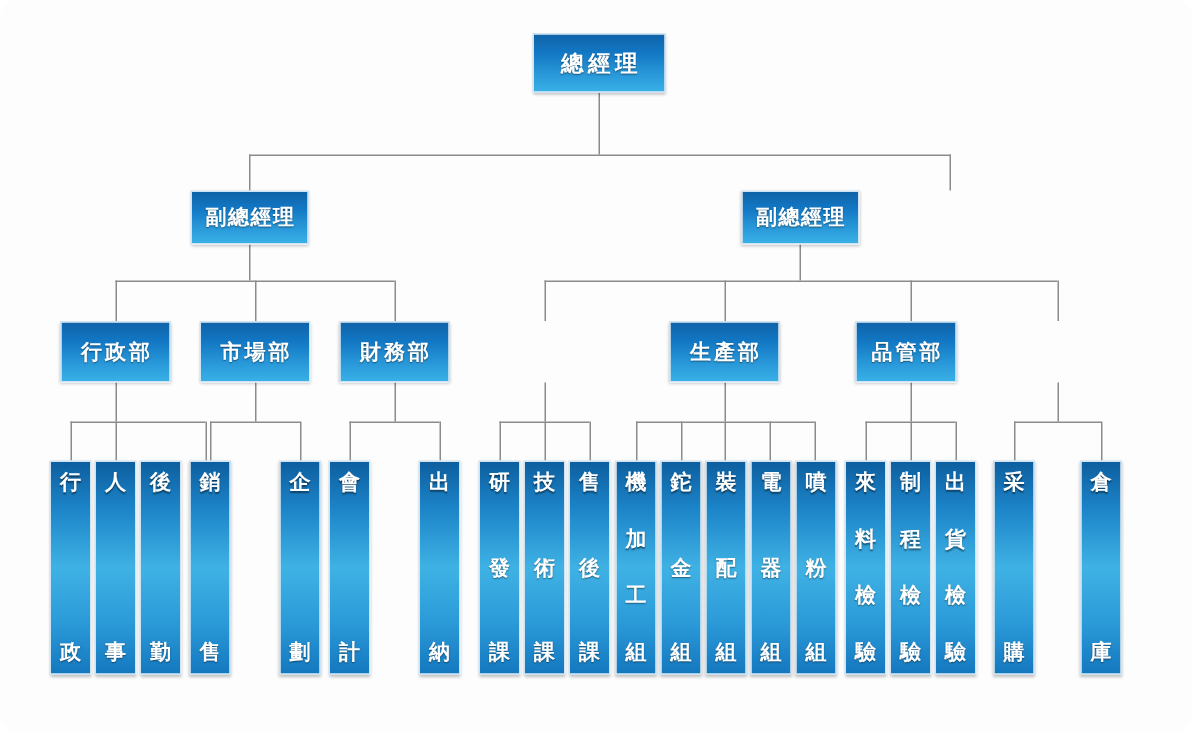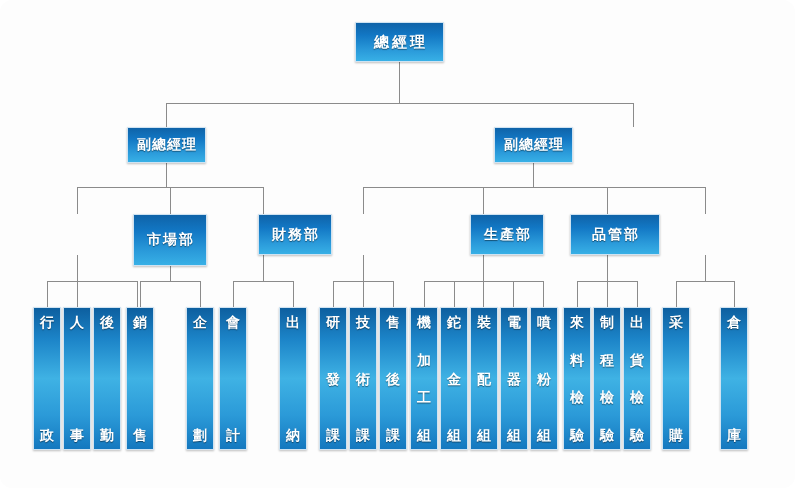--- a/index.html
+++ b/index.html
@@ -132,24 +132,25 @@
   <div class="ln v" style="left:705px;top:255px;height:26px;"></div>
   <div class="ln h" style="left:676px;top:281px;width:58px;"></div>
   <div class="ln v" style="left:676px;top:281px;height:26px;"></div>
   <div class="ln v" style="left:734px;top:281px;height:26px;"></div>
 
   <div class="box h lvl1" style="left:355px;top:22px;width:89px;height:40px;">總經理</div>
 
   <div class="box h lvl2" style="left:127px;top:127px;width:79px;height:36px;">副總經理</div>
   <div class="box h lvl2" style="left:494px;top:127px;width:79px;height:36px;">副總經理</div>
 
-  <div class="box h lvl3" style="left:133px;top:214px;width:74px;height:52px;">市場部</div>
-  <div class="box h lvl3" style="left:226px;top:214px;width:74px;height:41px;margin-left:32px;">財務部</div>
-  <div class="box h lvl3" style="left:446px;top:214px;width:74px;height:41px;margin-left:24px;">生產部</div>
-  <div class="box h lvl3" style="left:570px;top:214px;width:90px;height:41px;">品管部</div>
+  <div class="box h lvl3" style="left:40px;top:214px;width:74px;height:41px;">行政部</div>
+  <div class="box h lvl3" style="left:133px;top:214px;width:74px;height:41px;">市場部</div>
+  <div class="box h lvl3" style="left:226px;top:214px;width:74px;height:41px;">財務部</div>
+  <div class="box h lvl3" style="left:446px;top:214px;width:74px;height:41px;">生產部</div>
+  <div class="box h lvl3" style="left:570px;top:214px;width:68px;height:41px;">品管部</div>
 
   <div class="box v" style="left:33px;top:307px;width:28px;height:143px;">
     <div class="vtext">
         <span>行</span>
         <span>政</span>
       </div>
   </div>
   <div class="box v" style="left:63px;top:307px;width:28px;height:143px;">
     <div class="vtext">
         <span>人</span>

